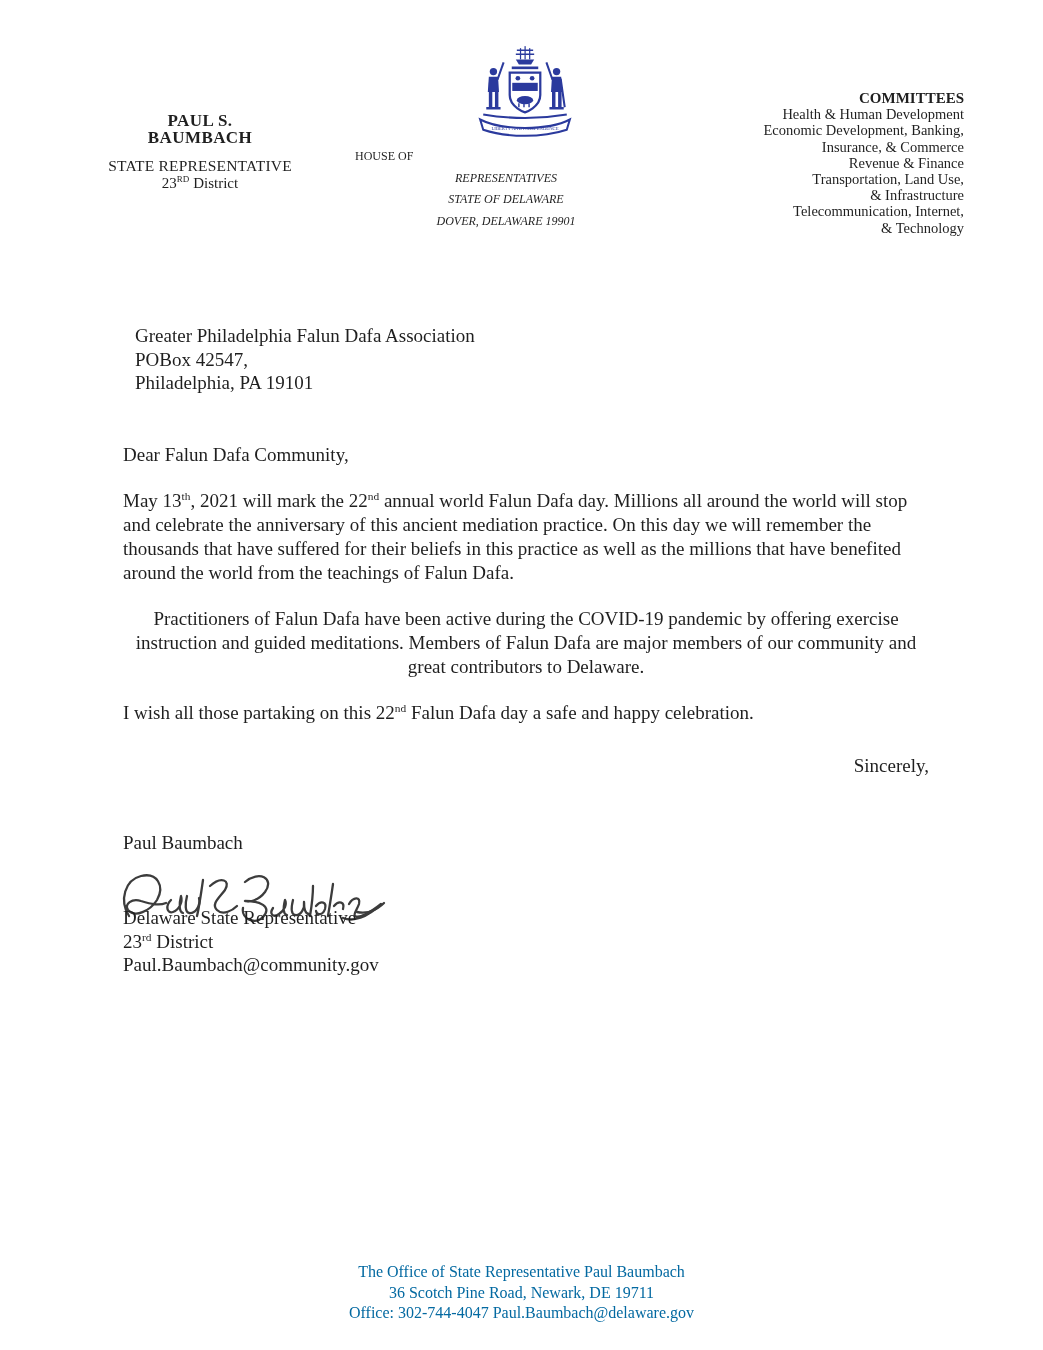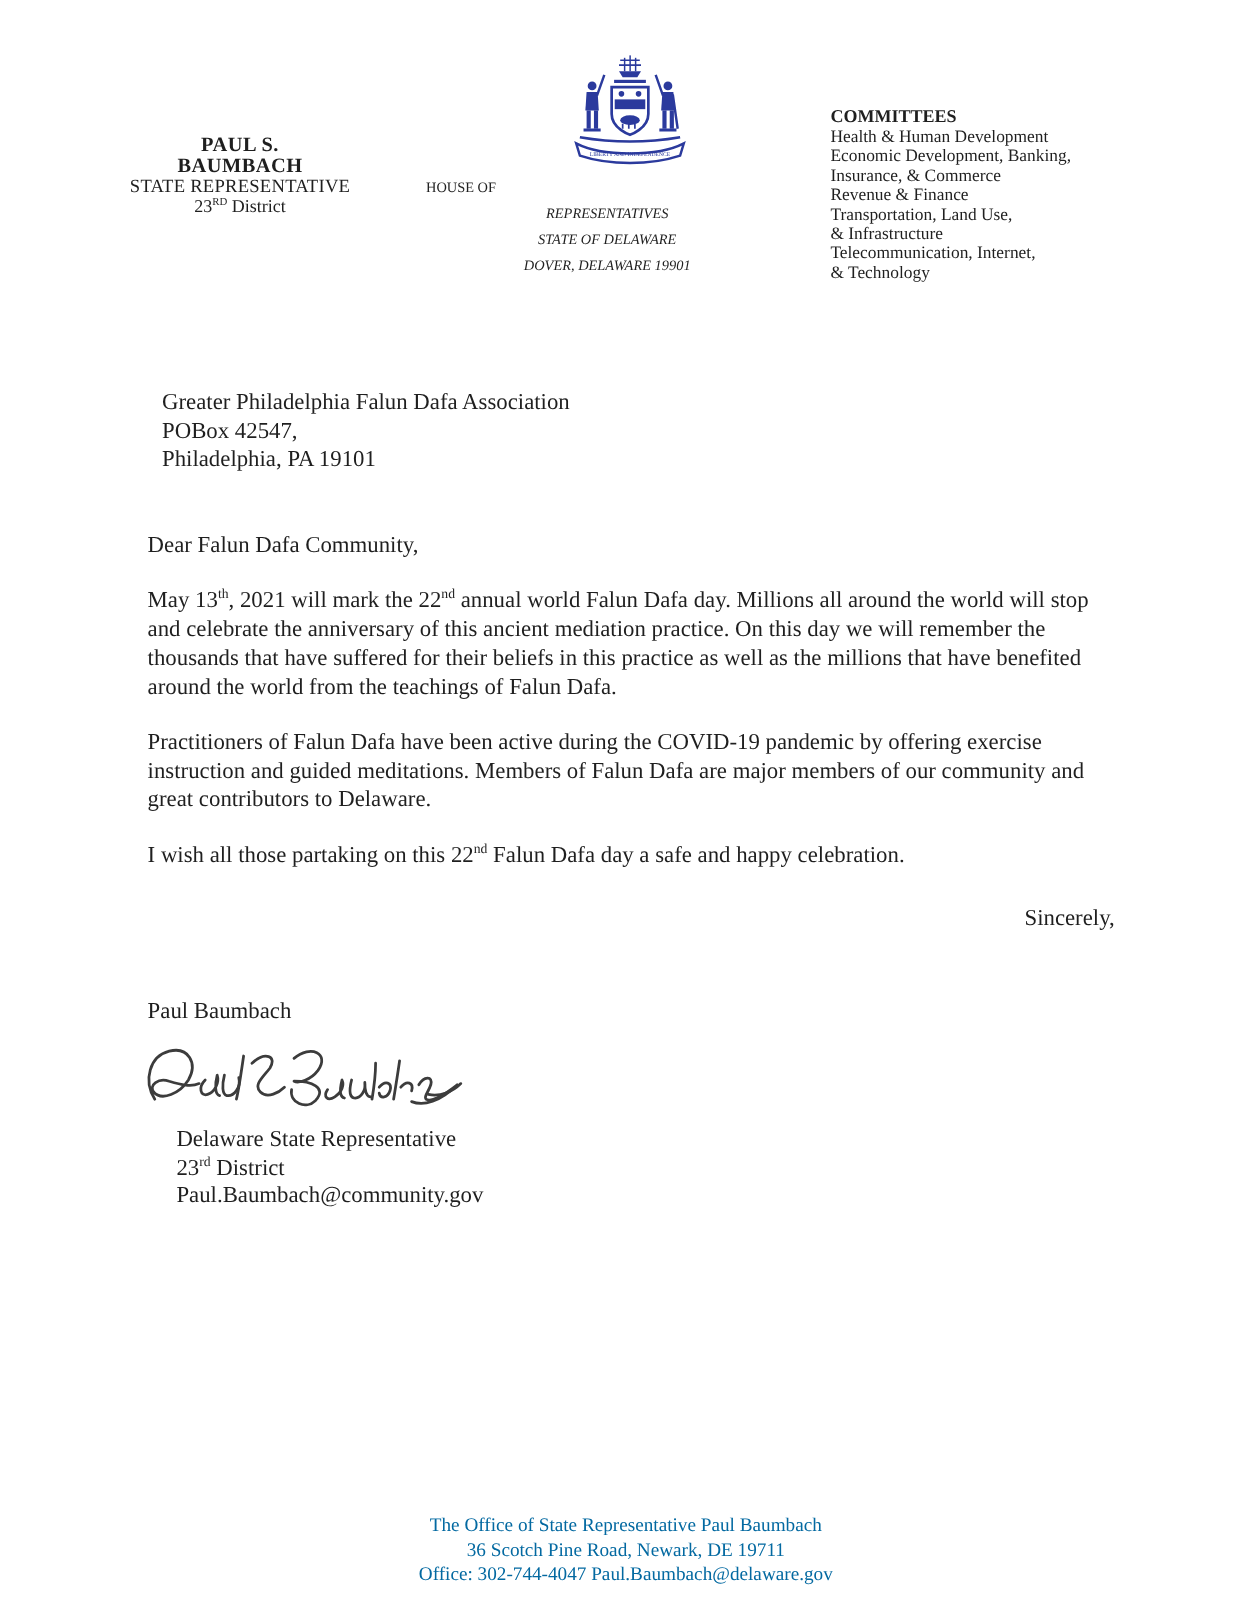--- a/index.html
+++ b/index.html
@@ -9,43 +9,43 @@
     background:#ffffff;
     font-family:"Liberation Serif", serif;
     color:#1f1f1f;
     overflow:hidden;
   }
   sup{font-size:0.6em;vertical-align:super;line-height:0;}
 
   
   .hdr-left{position:absolute;left:85px;top:112px;width:230px;text-align:center;line-height:17px;}
   .hdr-left .nm{font-weight:bold;font-size:17px;letter-spacing:.4px;}
-  .hdr-left .ttl{font-size:15.5px;letter-spacing:.2px;margin-top:1px;}
+  .hdr-left .ttl{font-size:15.5px;letter-spacing:.2px;margin-top:11px;}
   .hdr-left .dist{font-size:15px;margin-top:1px;}
 
   .seal{position:absolute;left:471px;top:44px;width:108px;height:98px;}
 
   .hdr-center{position:absolute;left:355px;top:146px;width:302px;font-size:12px;line-height:21.5px;}
   .hdr-center .l1{text-align:left;}
   .hdr-center .lc{text-align:center;font-style:italic;}
 
-  .hdr-right{position:absolute;left:692px;top:90px;width:256px;text-align:left;font-size:14.5px;line-height:16.2px;}
+  .hdr-right{position:absolute;left:708px;top:90px;width:256px;text-align:right;font-size:14.5px;line-height:16.2px;}
   .hdr-right .cttl{font-weight:bold;font-size:15px;}
 
   
   .body-block{position:absolute;left:123px;width:806px;font-size:19px;line-height:24px;}
   .recipient{top:324px;line-height:23.5px;margin-left:12px;}
   .salutation{top:443px;}
   .para1{top:489px;}
-  .para2{top:607px;}
+  .para2{top:607px;text-align:center;}
   .para3{top:701px;}
   .closing{top:754px;text-align:right;}
   .signer{top:831px;}
   .sigimg{position:absolute;left:113px;top:856px;width:275px;height:82px;}
-  .sigblock{top:938px;line-height:23.5px;margin-left:24px;}
+  .sigblock{top:906px;line-height:23.5px;}
 
   .footer{position:absolute;left:0;top:1262px;width:1043px;text-align:center;font-size:16px;line-height:20.5px;color:#0369a1;}
 </style>
 </head>
 <body>
 
 <div class="page">
 
   <div class="hdr-left">
     <div class="nm">PAUL S.</div>

